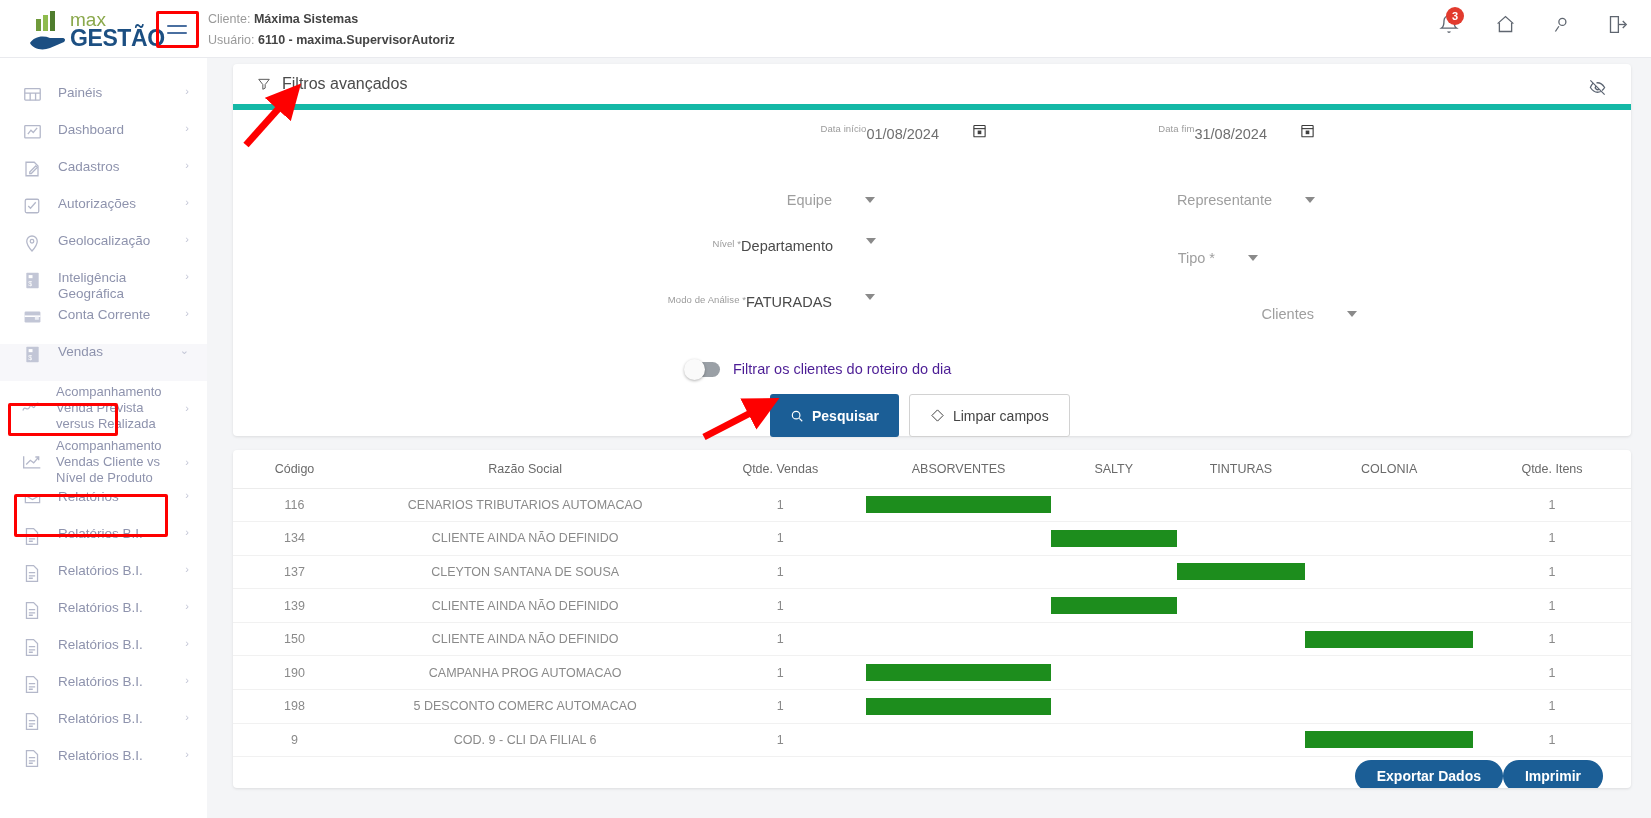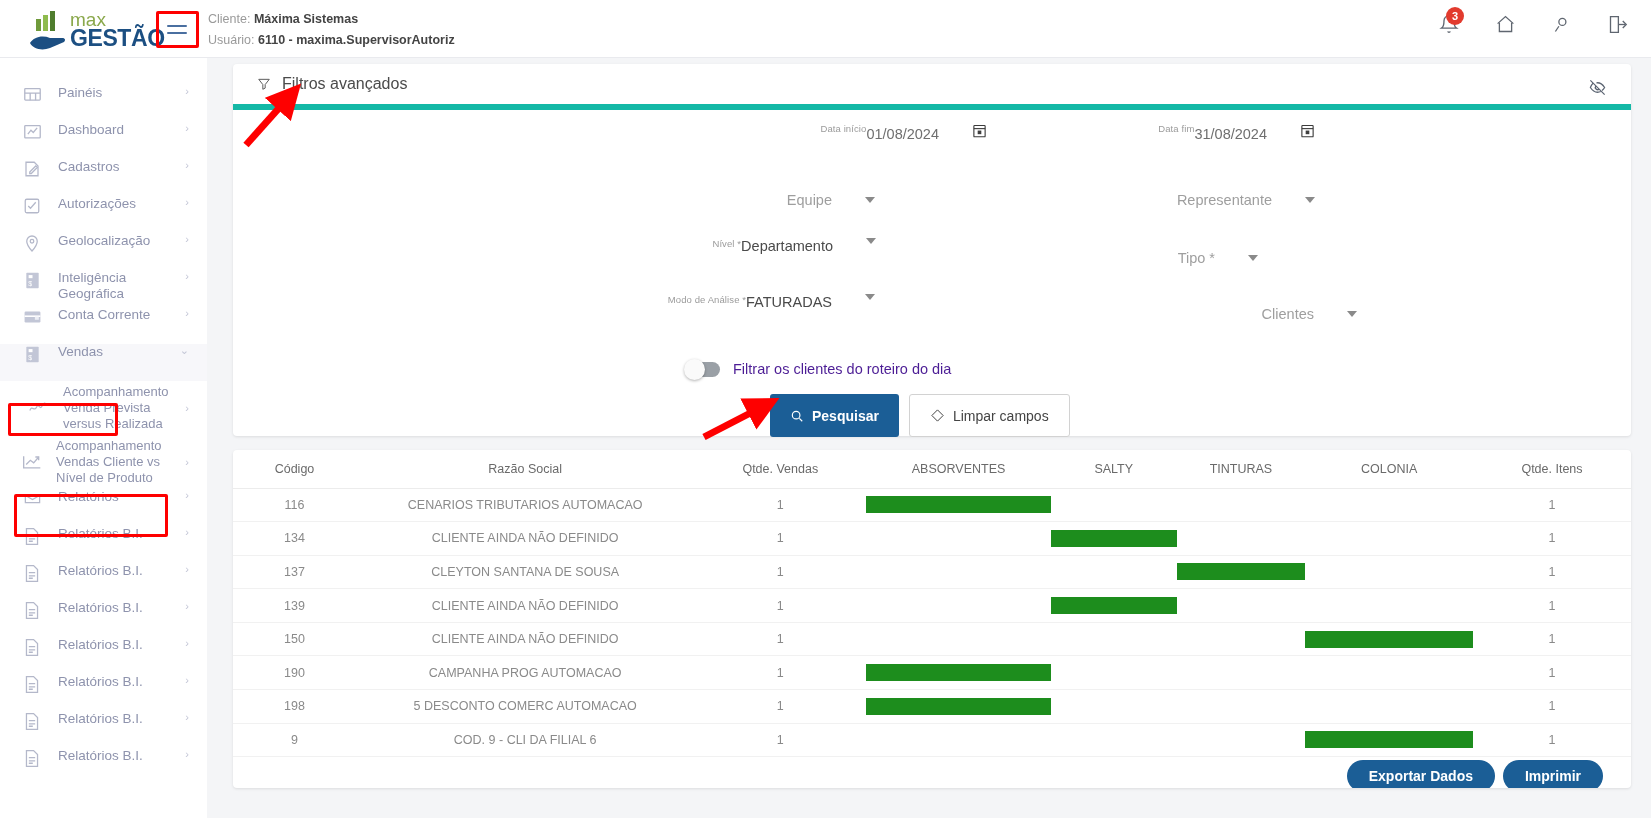--- a/index.html
+++ b/index.html
@@ -202,21 +202,21 @@
     font-size: 12.5px; color: #8a8a8a; text-align: center;
     height: 33.6px; border-bottom: 1px solid #f1f1f1;
     vertical-align: middle; position: relative;
   }
   .bar {
     display: block; height: 17px; background: #1d8d1d; margin: 0 auto;
   }
 
   .footer-btns {
     position: absolute; right: 28px; bottom: -4px;
-    display: flex; gap: 8px; z-index: 12;
+    display: flex; z-index: 12;
   }
   .pill {
     height: 32px; border-radius: 16px; background: #1b5e96; color: #fff;
     font-size: 14px; font-weight: bold; display: flex; align-items: center;
     justify-content: center; padding: 0 22px; cursor: pointer; border: none;
   }
 
   
   .arrows { position: absolute; inset: 0; pointer-events: none; z-index: 50; }
 </style>
@@ -374,21 +374,21 @@
       <svg width="17" height="19" viewBox="0 0 22 24" fill="#b4b8ca">
           <rect x="3" y="2" width="16" height="20" rx="1" fill="#c2c6d6"></rect>
           <rect x="6" y="5" width="5" height="4" fill="#fff"></rect>
           <text x="8" y="19" font-size="9" fill="#fff" text-anchor="middle" font-family="Liberation Sans">$</text>
         </svg>
     </span>
     <span class="lbl">Vendas</span>
     <span class="chev">⌄</span>
   </div>
 
-  <div class="nav-item sub tall" style="padding-left:7px">
+  <div class="nav-item sub tall" style="padding-left:0">
     <span class="ico" style="margin-left:22px;margin-right:14px">
       <svg width="20" height="14" viewBox="0 0 24 16" fill="none" stroke="#b4b8ca" stroke-width="1.5">
           <path d="M1 11c3-7 5 2 8-4s4 5 7-2 5 1 7-1"></path>
         </svg>
     </span>
     <span class="lbl">Acompanhamento Venda Prevista versus Realizada</span>
     <span class="chev">›</span>
   </div>
 
   <div class="nav-item sub tall" style="padding-left:0">

